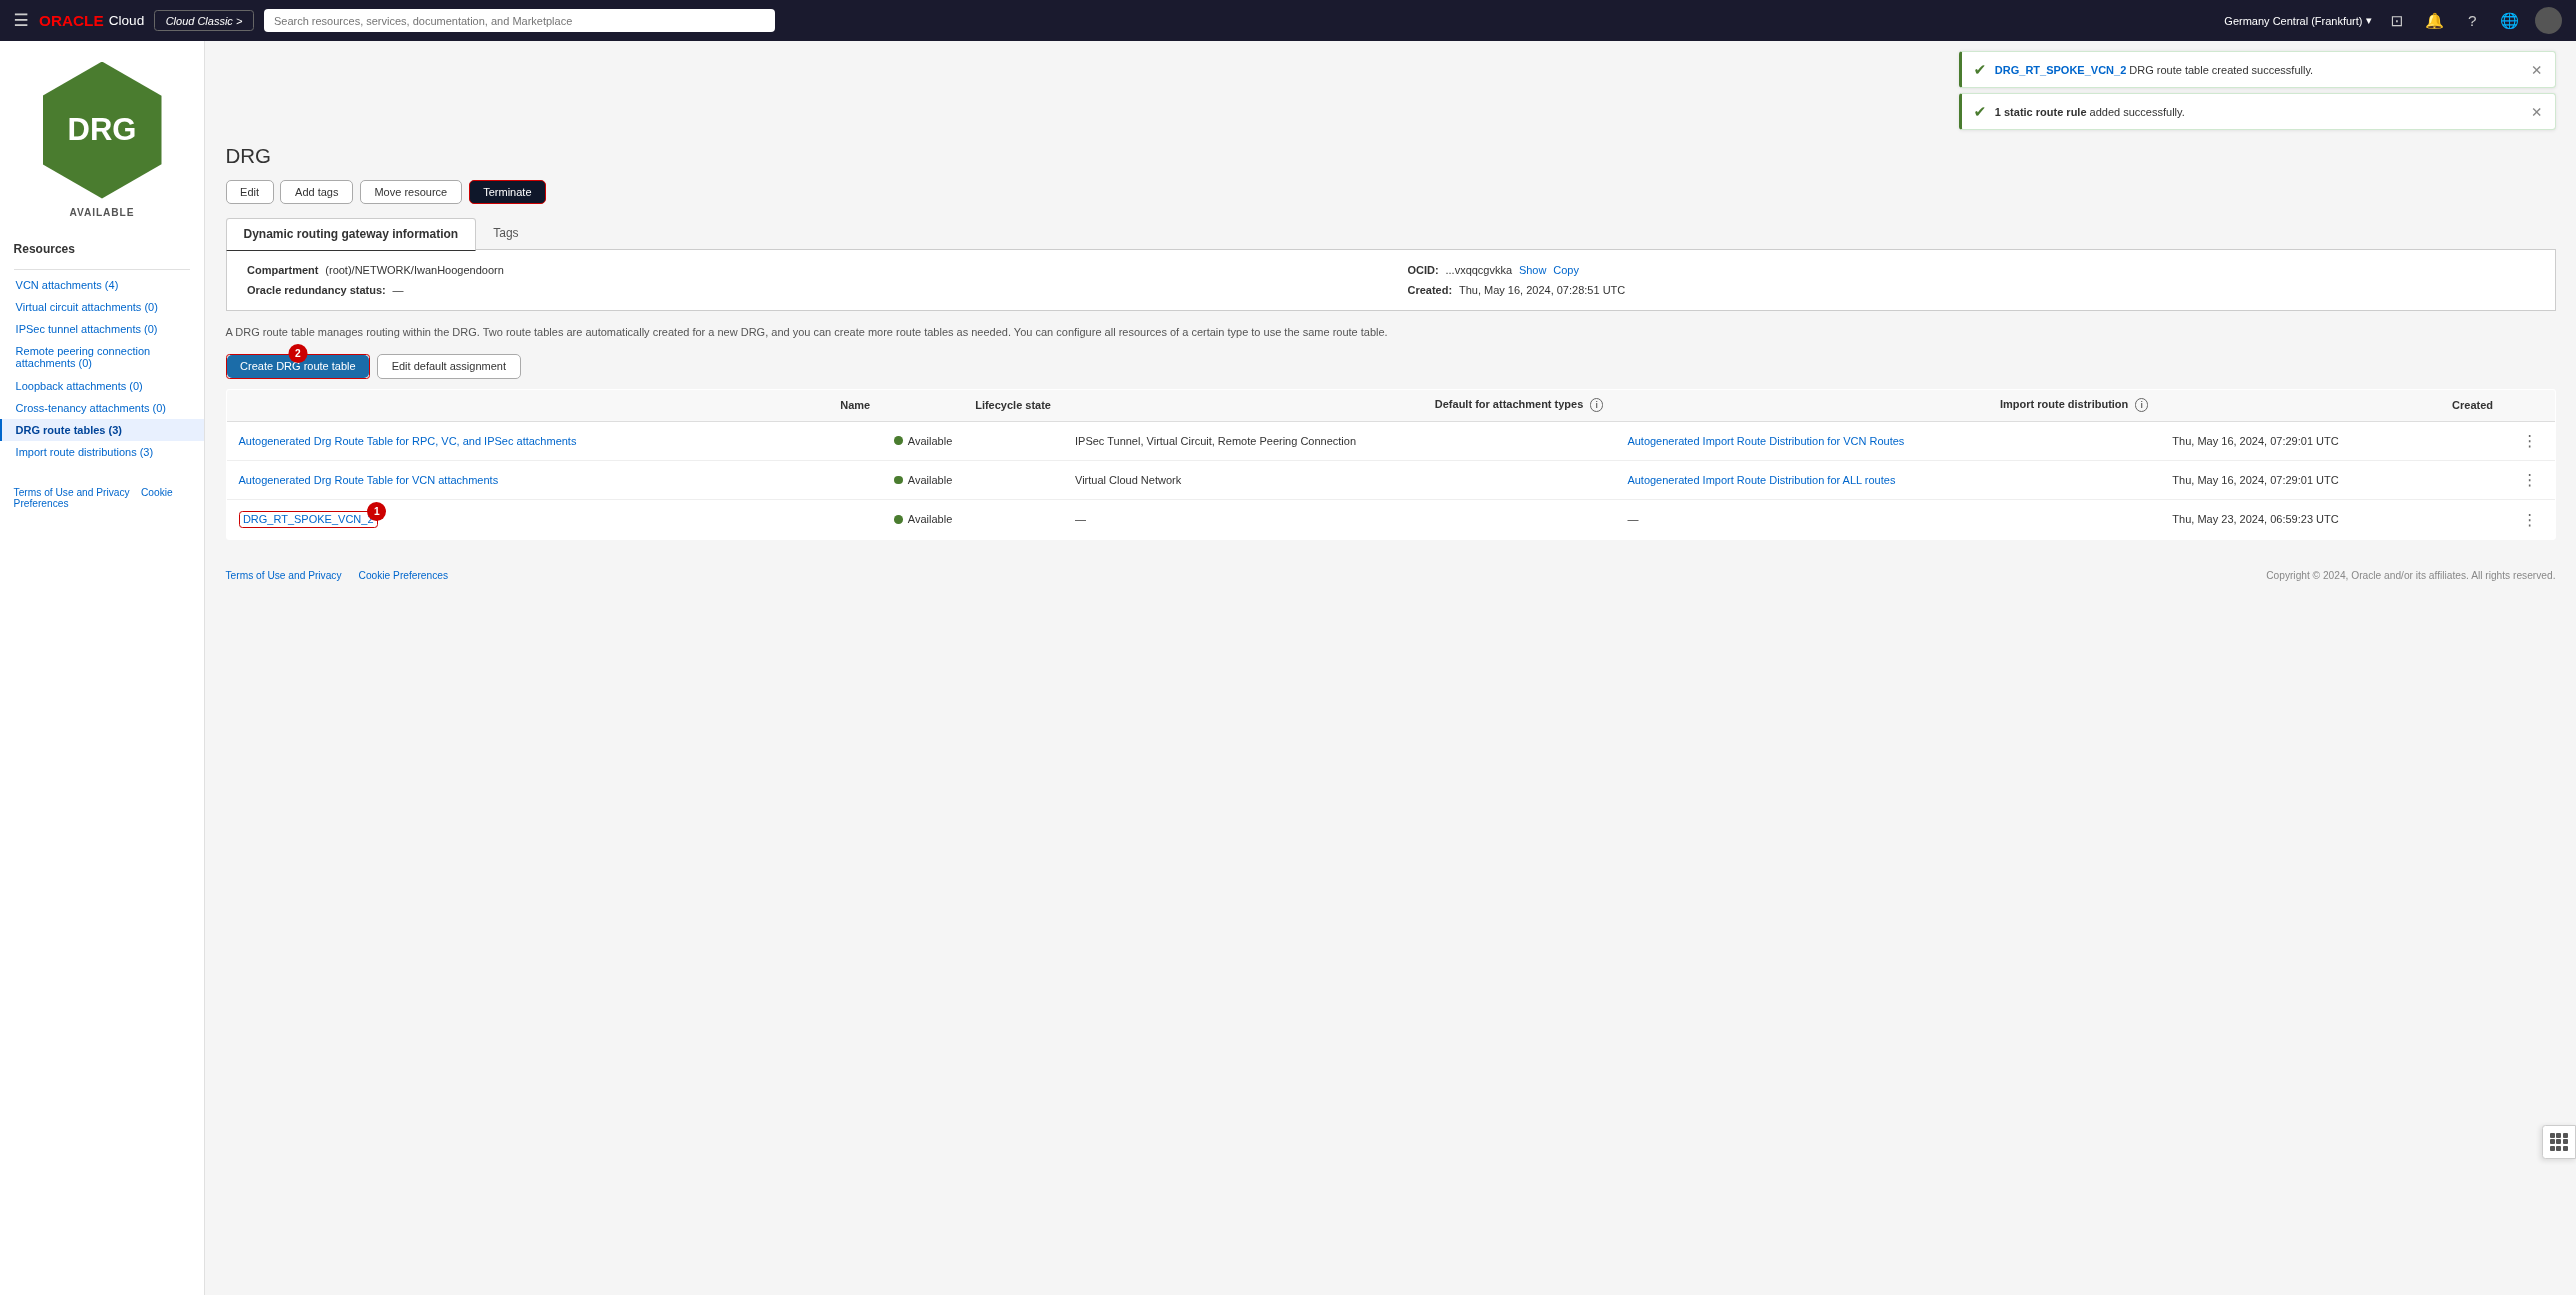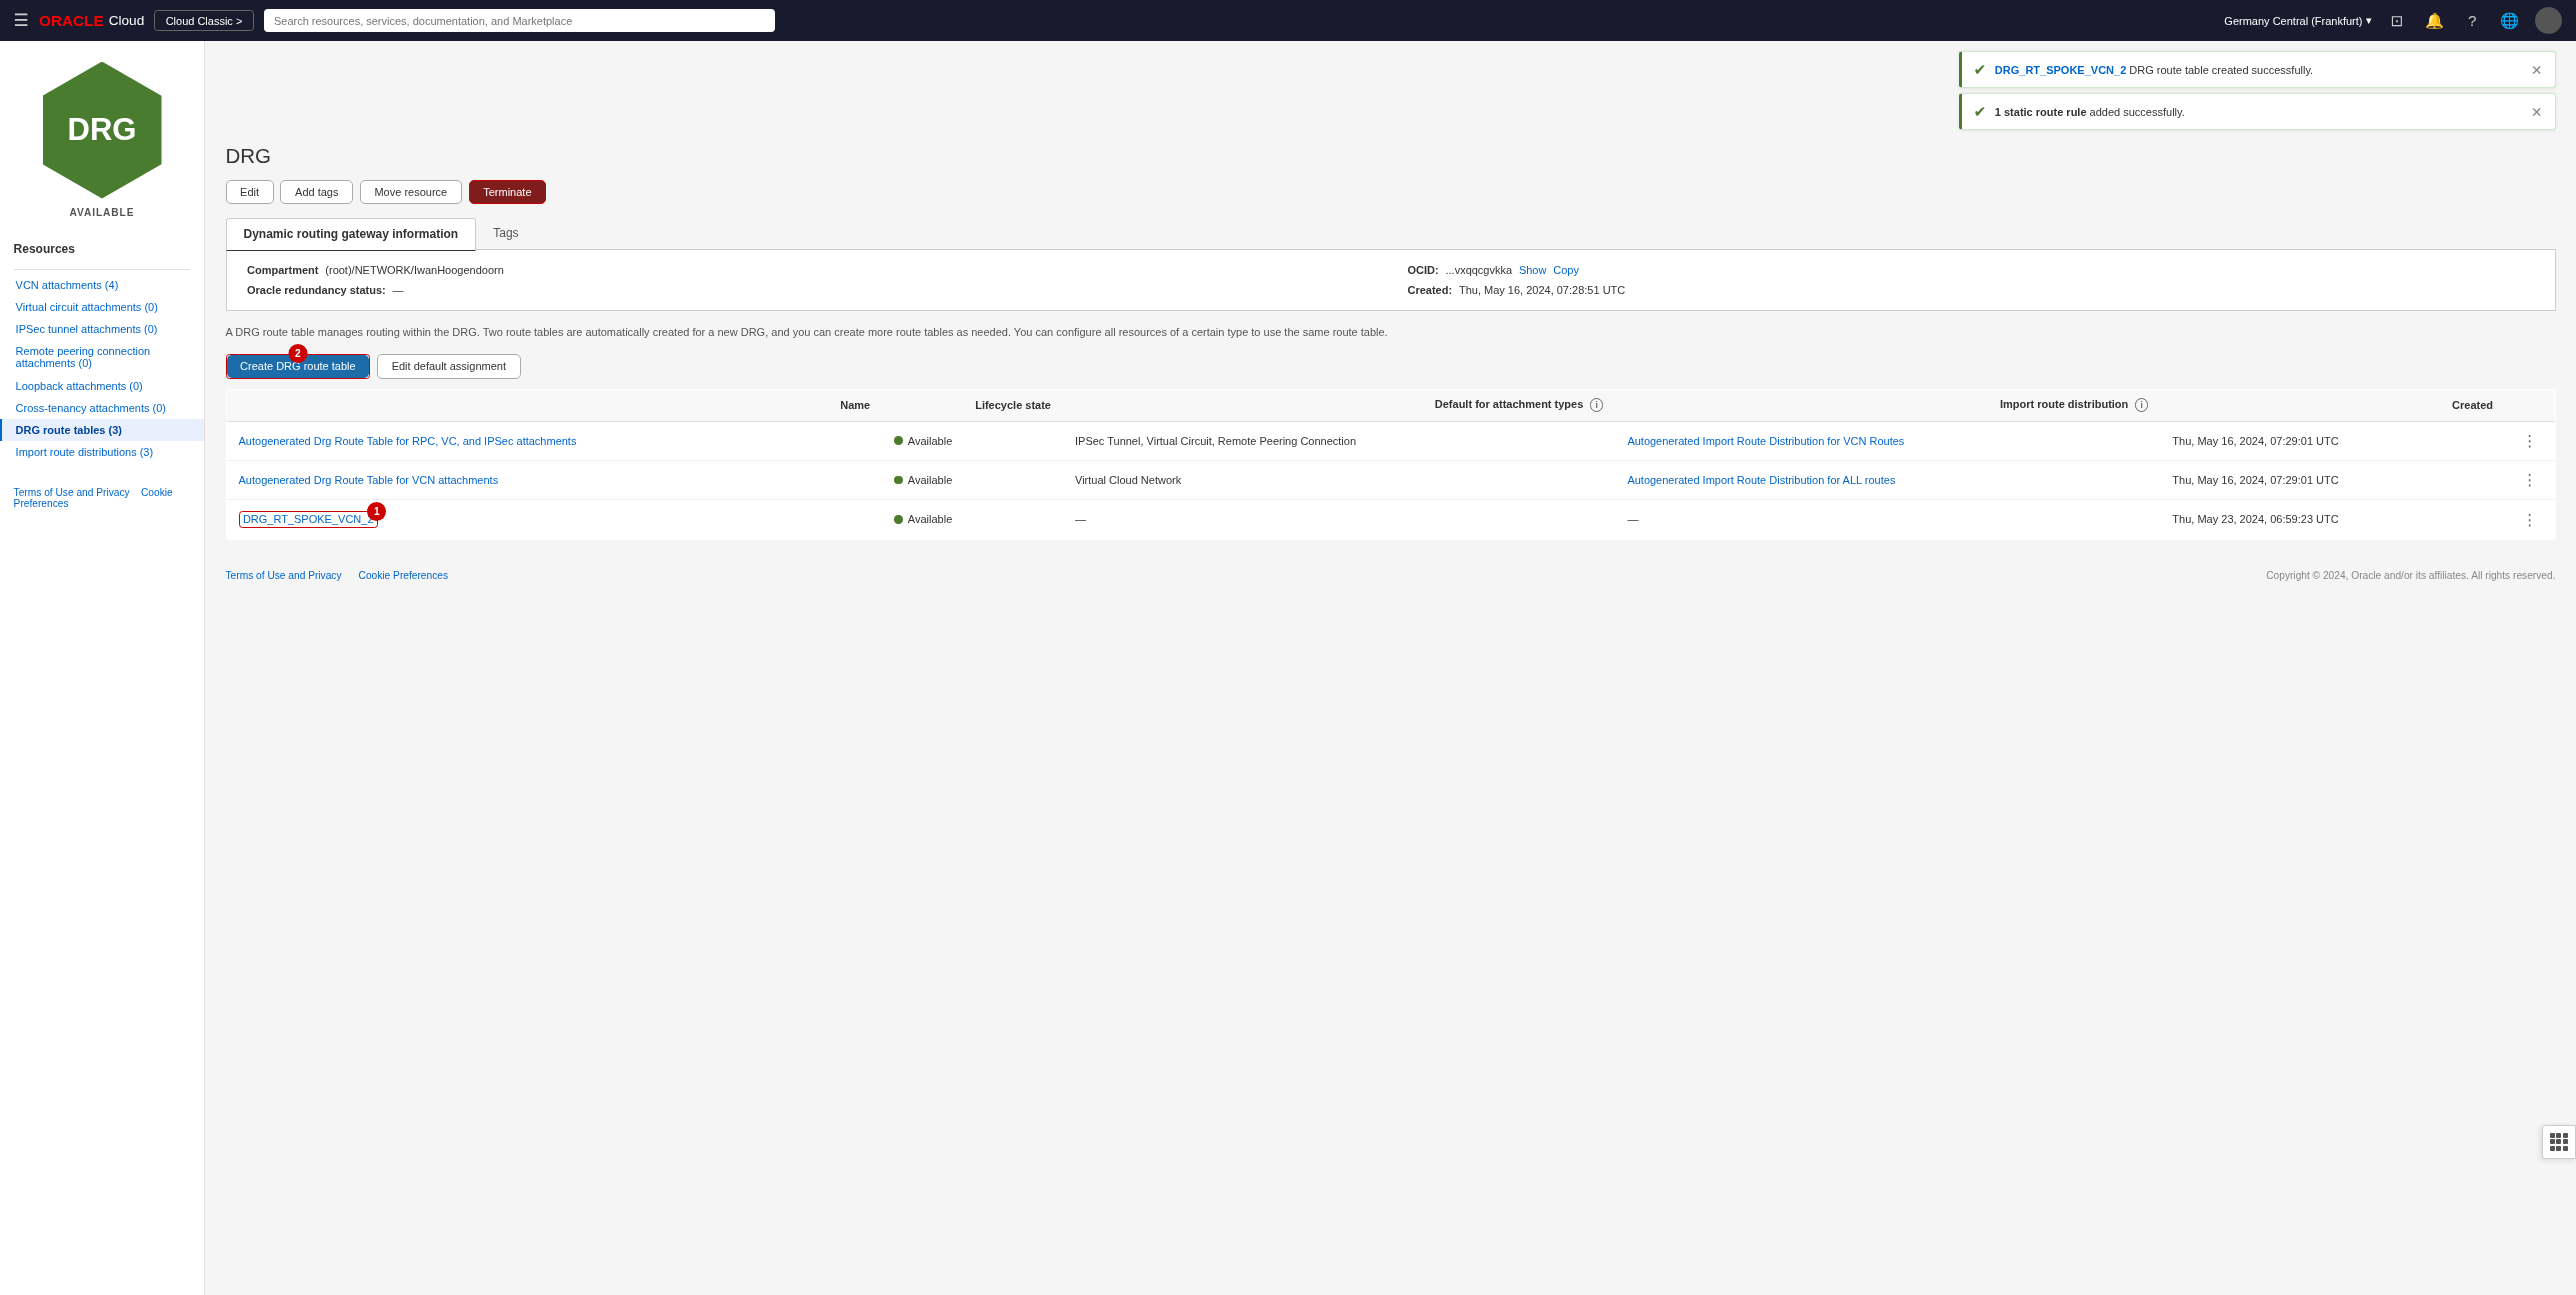--- a/index.html
+++ b/index.html
@@ -9,21 +9,21 @@
     .top-nav {
       display: flex; align-items: center; background: #1a1a2e; color: #fff;
       height: 41px; padding: 0 13.6px; gap: 10.2px; position: relative; z-index: 100;
     }
     .top-nav .hamburger { font-size: 17px; cursor: pointer; color: #ccc; }
     .oracle-logo { display: flex; align-items: center; gap: 5.1px; font-size: 13.6px; font-weight: 300; color: #fff; white-space: nowrap; }
     .oracle-logo span { font-weight: 700; color: #f80000; font-size: 15.3px; }
     .cloud-classic-btn {
       border: 0.9px solid #666; background: transparent; color: #fff;
       padding: 3.4px 10.2px; border-radius: 3.4px; font-size: 11px; cursor: pointer;
-      white-space: nowrap; display: flex; align-items: center; gap: 3.4px;
+      white-space: nowrap; display: flex; align-items: center; gap: 3.4px; font-style: italic;
     }
     .search-bar {
       flex: 1; max-width: 511px; background: #fff; border: none; border-radius: 4px;
       padding: 5.1px 10.2px; font-size: 11px; color: #333; outline: none;
     }
     .nav-right { margin-left: auto; display: flex; align-items: center; gap: 13.6px; }
     .region-selector { display: flex; align-items: center; gap: 3.4px; cursor: pointer; color: #fff; font-size: 11px; white-space: nowrap; }
     .nav-icon { width: 24px; height: 24px; display: flex; align-items: center; justify-content: center; cursor: pointer; color: #ccc; font-size: 15.3px; border-radius: 50%; }
     .avatar { width: 27px; height: 27px; background: #555; border-radius: 50%; cursor: pointer; }
 
@@ -70,21 +70,21 @@
     .notification-icon { color: #4a7c2f; font-size: 15.3px; }
     .notification-text { flex: 1; font-size: 11px; }
     .notification-text a { color: #0066cc; text-decoration: none; font-weight: 600; }
     .notification-close { cursor: pointer; color: #888; font-size: 13.6px; }
 
     
     .page-header { padding: 13.6px 20.5px 0; }
     .page-title { font-size: 20.5px; font-weight: 400; color: #333; margin-bottom: 12px; }
     .action-buttons { display: flex; gap: 6.8px; margin-bottom: 13.6px; }
     .btn { padding: 5.1px 13.6px; border-radius: 5px; font-size: 11px; cursor: pointer; border: 0.9px solid #aaa; background: #fff; color: #333; }
-    .btn-danger { background: #7f1d1d; border-color: #c00; color: #fff; }
+    .btn-danger { background: #0f172a; border-color: #c00; color: #fff; }
     .btn-primary { background: #1b6ca8; border-color: #1b6ca8; color: #fff; }
 
     
     .info-tabs { display: flex; border-bottom: 1.7px solid #ccc; }
     .tab {
       padding: 8.5px 17px; font-size: 12px; cursor: pointer; color: #555;
       border-bottom: 1.7px solid transparent; margin-bottom: -1.7px;
     }
     .tab.active { color: #333; border-bottom: 1.7px solid #333; font-weight: 600; background: #fff; border-top: 0.9px solid #ccc; border-left: 0.9px solid #ccc; border-right: 0.9px solid #ccc; border-radius: 3.4px 3.4px 0 0; }
 

